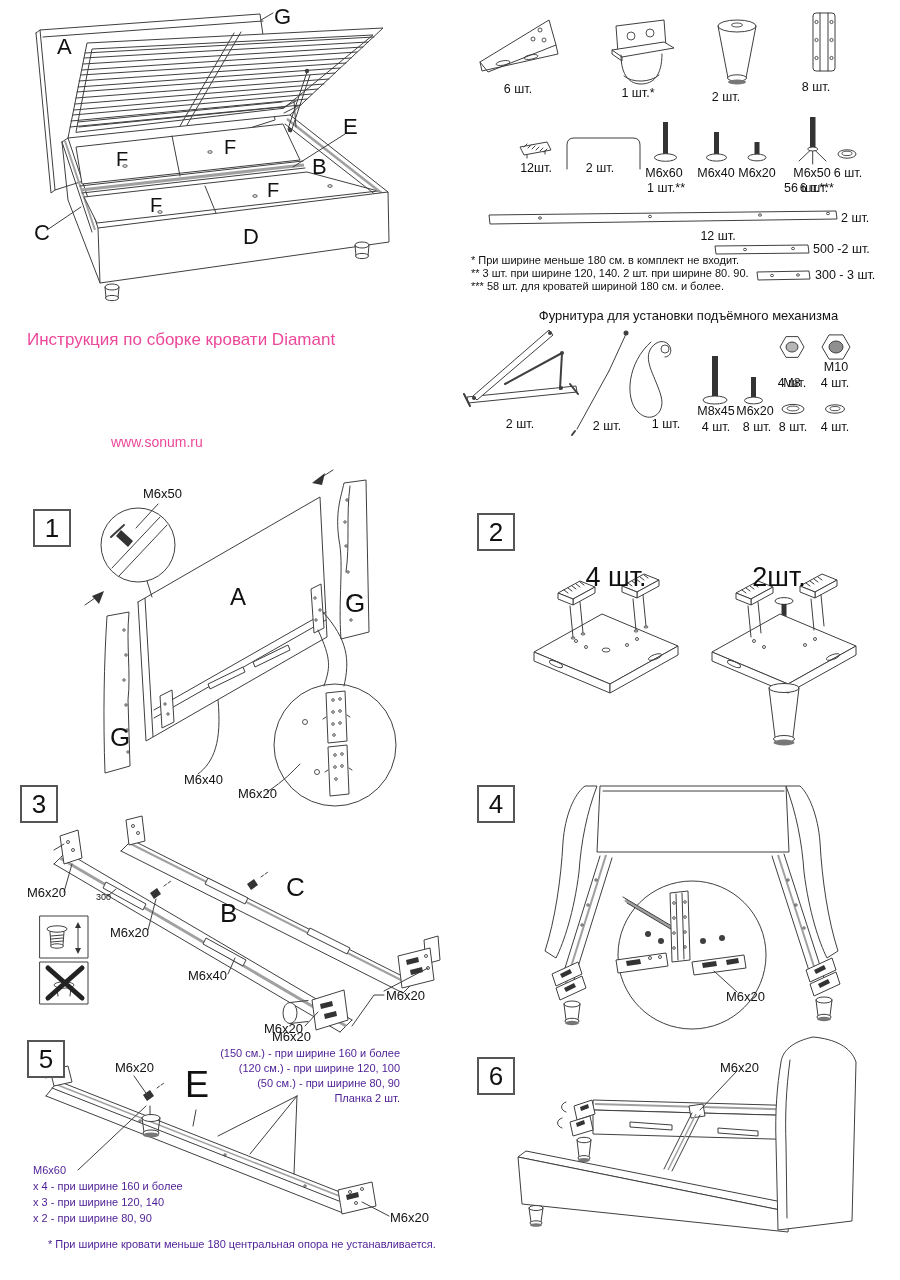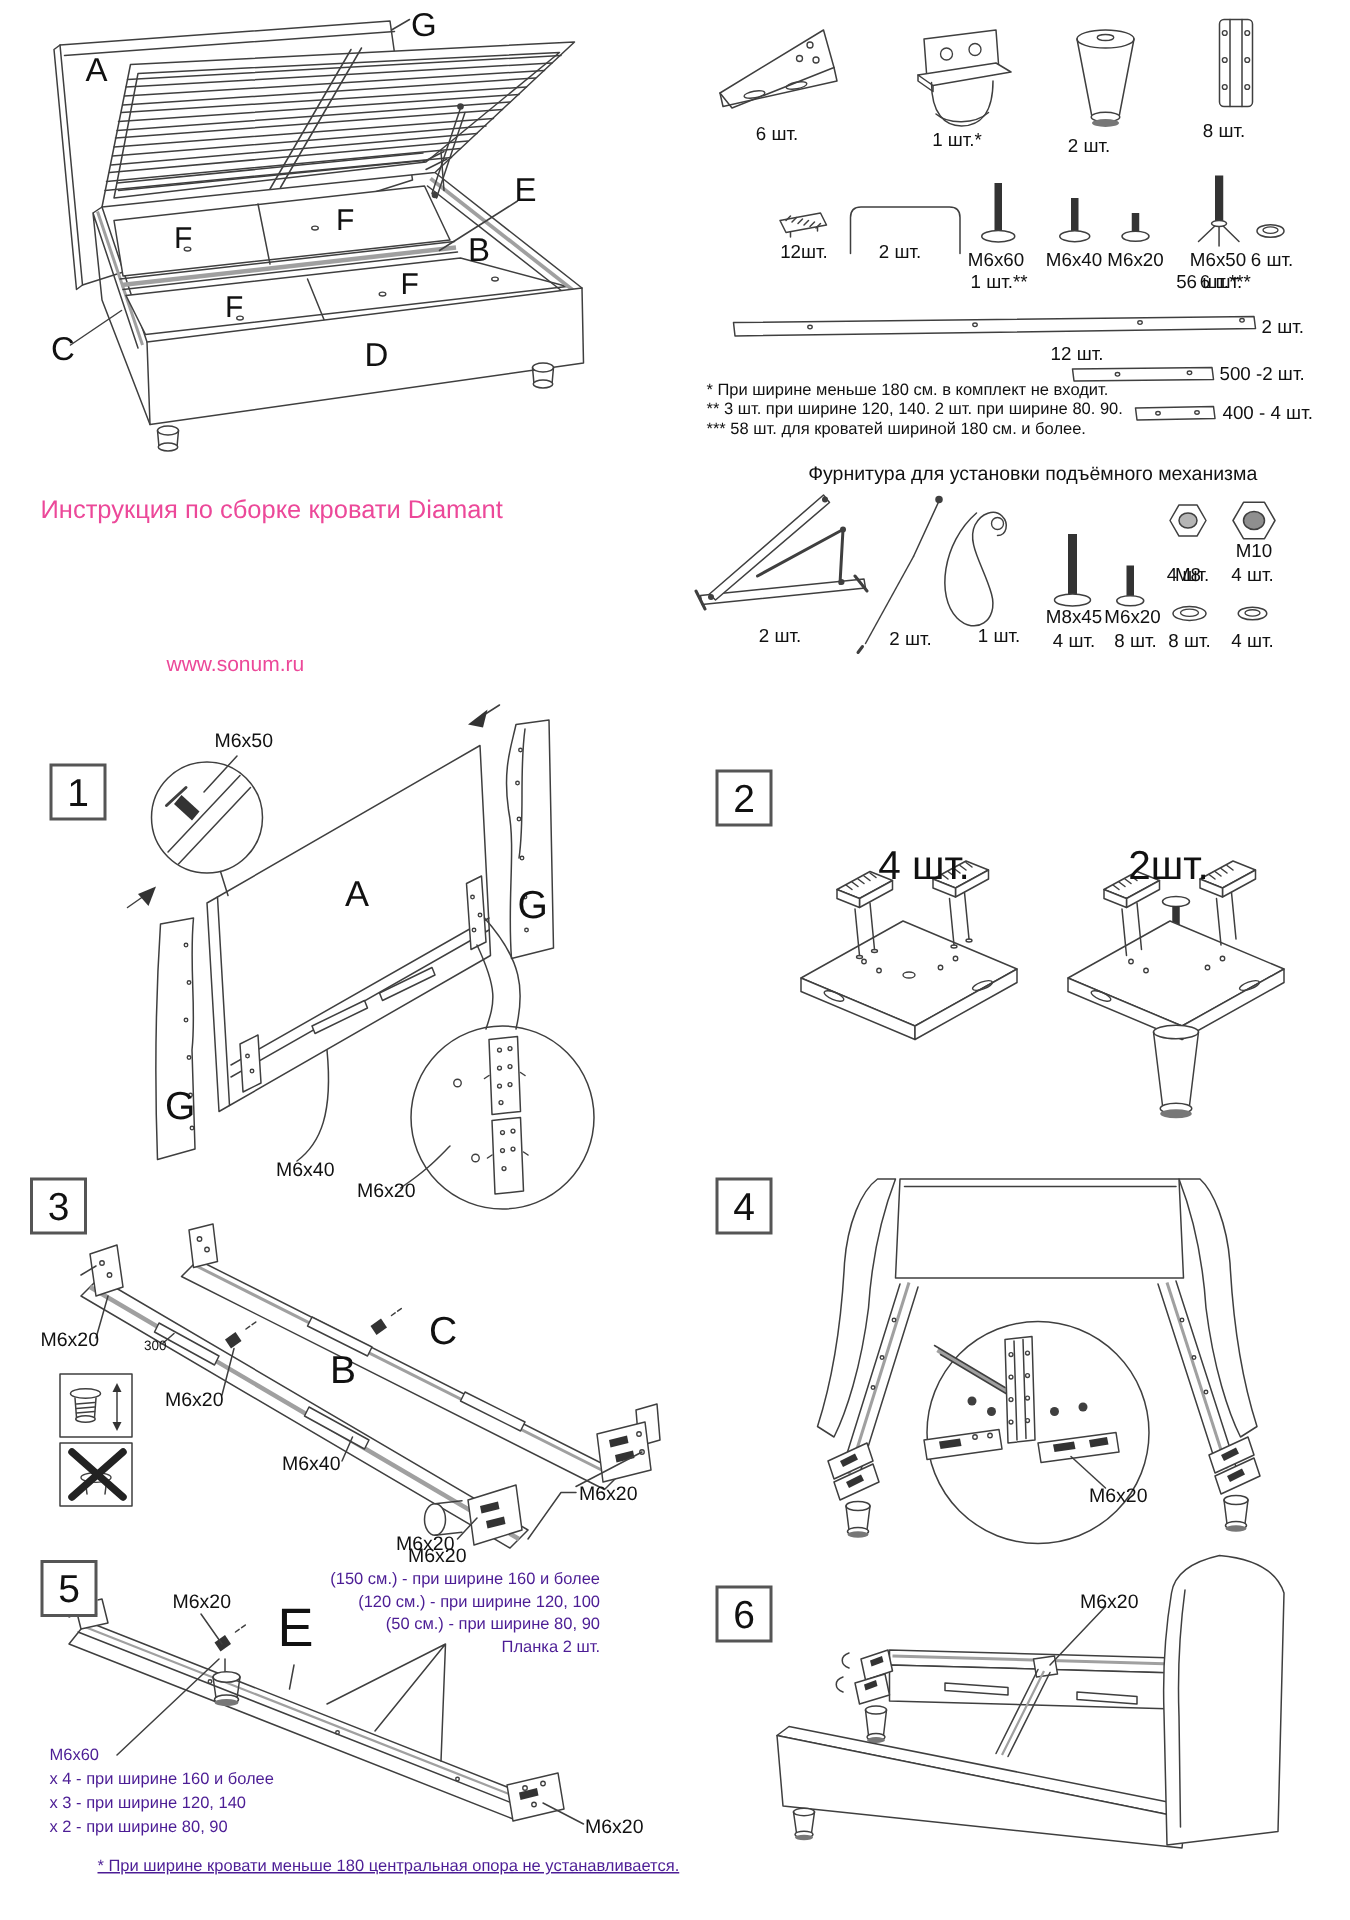--- a/index.html
+++ b/index.html
@@ -473,21 +473,21 @@
   <span class="qty" style="left:686px;top:166px;width:60px;">M6x40</span>
   <span class="qty" style="left:688px;top:181px;width:60px;margin-top:48px;">12 шт.</span>
   <span class="qty" style="left:727px;top:166px;width:60px;">M6x20</span>
   <span class="qty" style="left:730px;top:181px;width:62px;padding-left:48px;">56 шт.***</span>
   <span class="qty" style="left:782px;top:166px;width:60px;">M6x50</span>
   <span class="qty" style="left:784px;top:181px;width:60px;">6 шт.</span>
   <span class="qty" style="left:818px;top:166px;width:60px;">6 шт.</span>
 
   <span class="qty" style="left:841px;top:211px;">2 шт.</span>
   <span class="qty" style="left:813px;top:242px;">500 -2 шт.</span>
-  <span class="qty" style="left:815px;top:268px;">400 - 4 шт.</span>
+  <span class="qty" style="left:815px;top:268px;">300 - 3 шт.</span>
 
   <span class="note" style="left:471px;top:254px;">* При ширине меньше 180 см. в комплект не входит.</span>
   <span class="note" style="left:471px;top:267px;">** 3 шт. при ширине 120, 140. 2 шт. при ширине 80. 90.</span>
   <span class="note" style="left:471px;top:280px;">*** 58 шт. для кроватей шириной 180 см. и более.</span>
 
   <span class="qty" style="left:516px;top:308px;width:345px;font-size:13px;">Фурнитура для установки подъёмного механизма</span>
   <span class="qty" style="left:490px;top:417px;width:60px;">2 шт.</span>
   <span class="qty" style="left:577px;top:419px;width:60px;">2 шт.</span>
   <span class="qty" style="left:636px;top:417px;width:60px;">1 шт.</span>
   <span class="qty" style="left:686px;top:404px;width:60px;">M8x45</span>
@@ -537,17 +537,17 @@
   <span class="lbl" style="left:272px;top:1029px;">M6x20</span>
   <span class="opt ralign" style="left:150px;top:1047px;width:250px;">(150 см.) - при ширине 160 и более</span>
   <span class="opt ralign" style="left:150px;top:1062px;width:250px;">(120 см.) - при ширине 120, 100</span>
   <span class="opt ralign" style="left:150px;top:1077px;width:250px;">(50 см.) - при ширине 80, 90</span>
   <span class="opt ralign" style="left:150px;top:1092px;width:250px;">Планка 2 шт.</span>
   <span class="opt" style="left:33px;top:1164px;">M6x60</span>
   <span class="opt" style="left:33px;top:1180px;">x 4 - при ширине 160 и более</span>
   <span class="opt" style="left:33px;top:1196px;">x 3 - при ширине 120, 140</span>
   <span class="opt" style="left:33px;top:1212px;">x 2 - при ширине 80, 90</span>
   <span class="lbl" style="left:390px;top:1210px;">M6x20</span>
-  <span class="opt" style="left:65px;top:1238px;text-decoration:underline;">* При ширине кровати меньше 180 центральная опора не устанавливается.</span>
+  <span class="opt" style="left:48px;top:1238px;">* При ширине кровати меньше 180 центральная опора не устанавливается.</span>
 
   <span class="lbl" style="left:720px;top:1060px;">M6x20</span>
 
 </div>
 
 </body></html>

